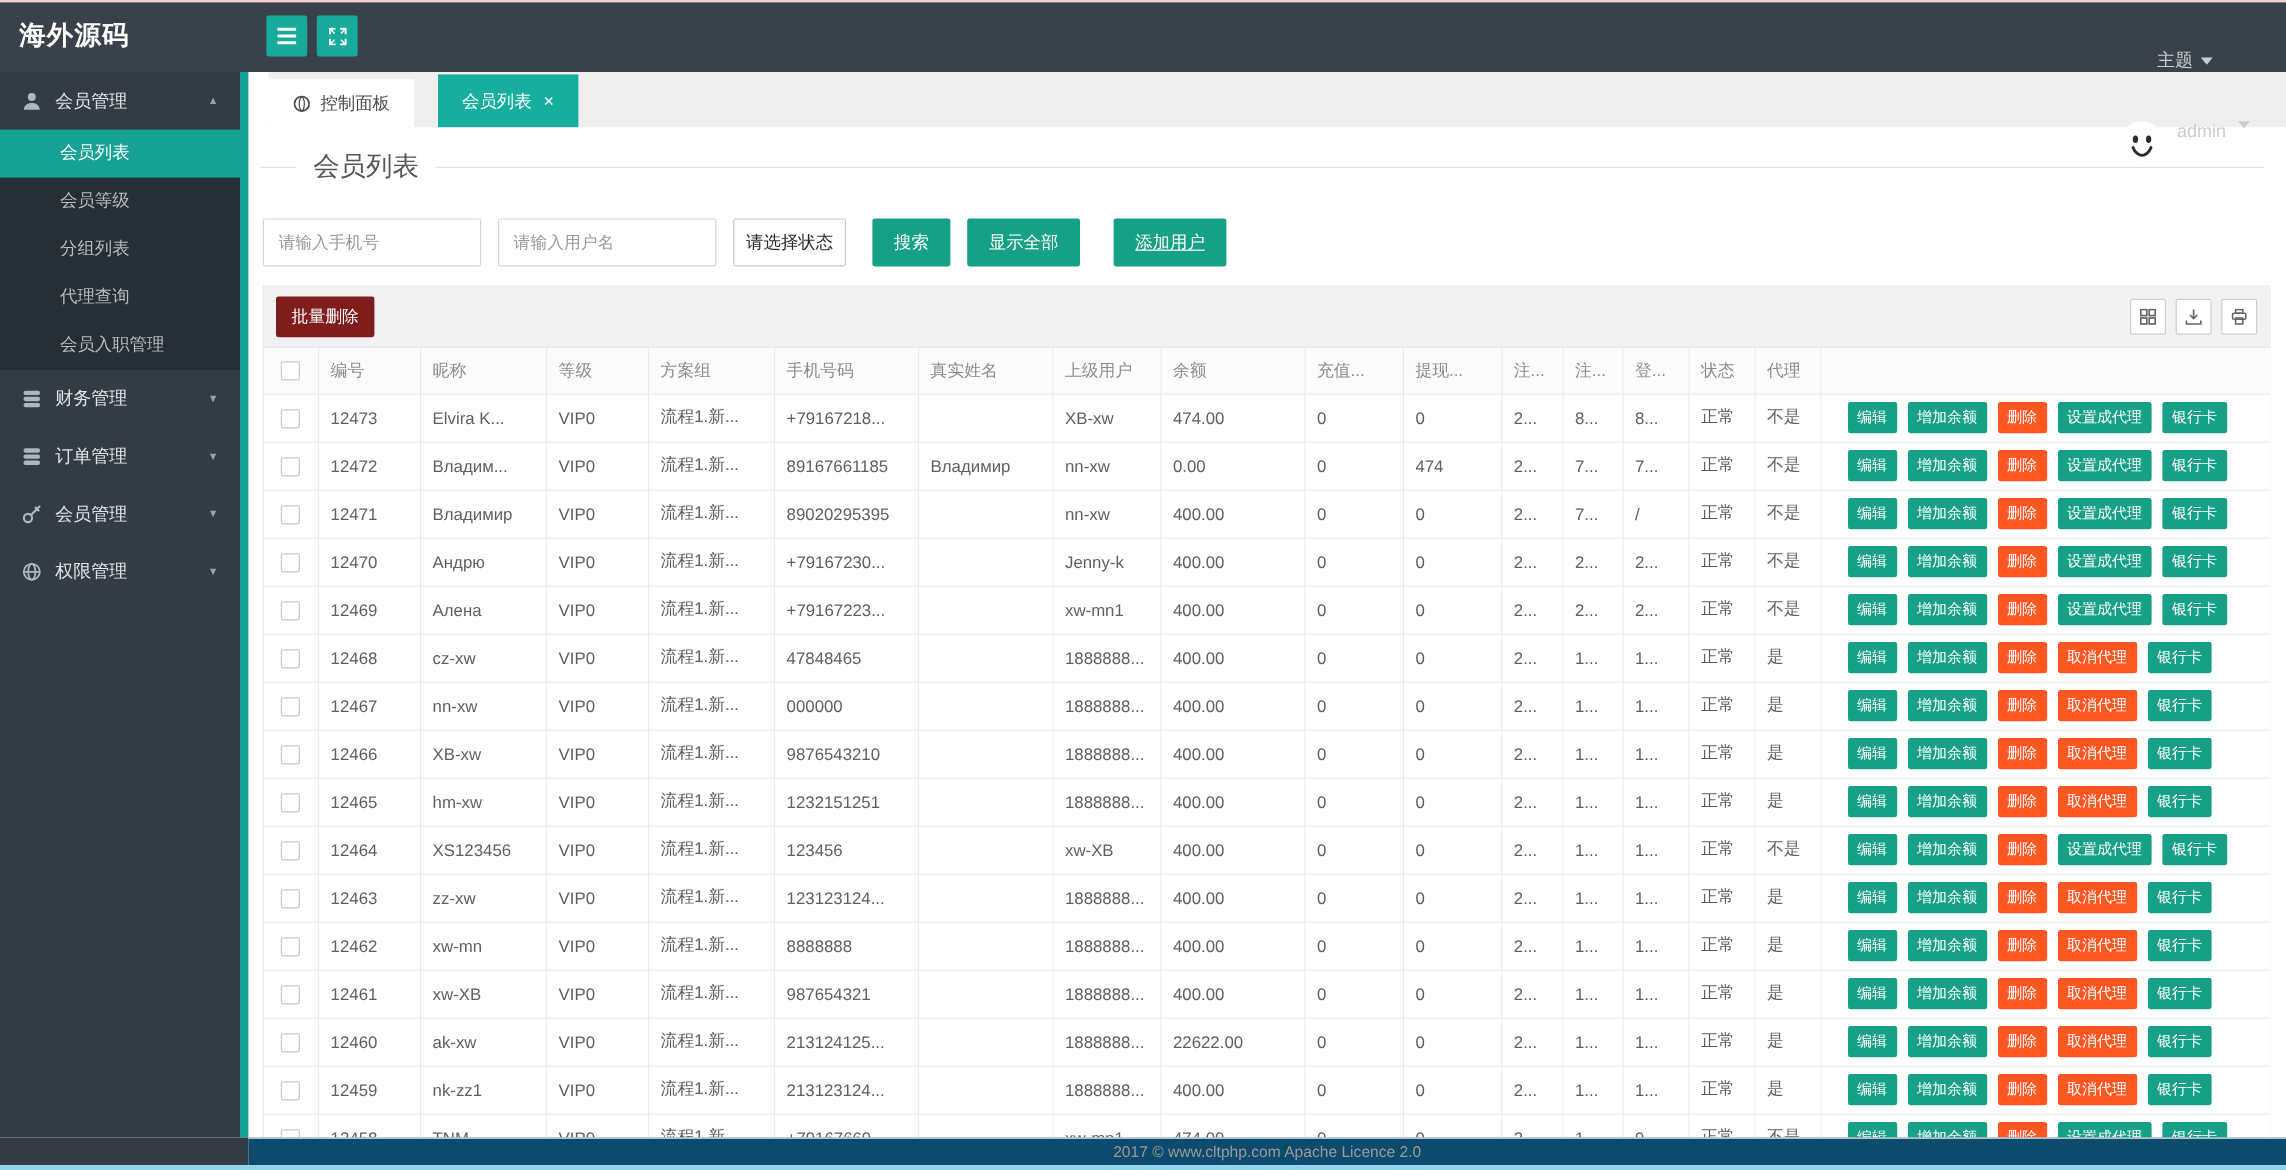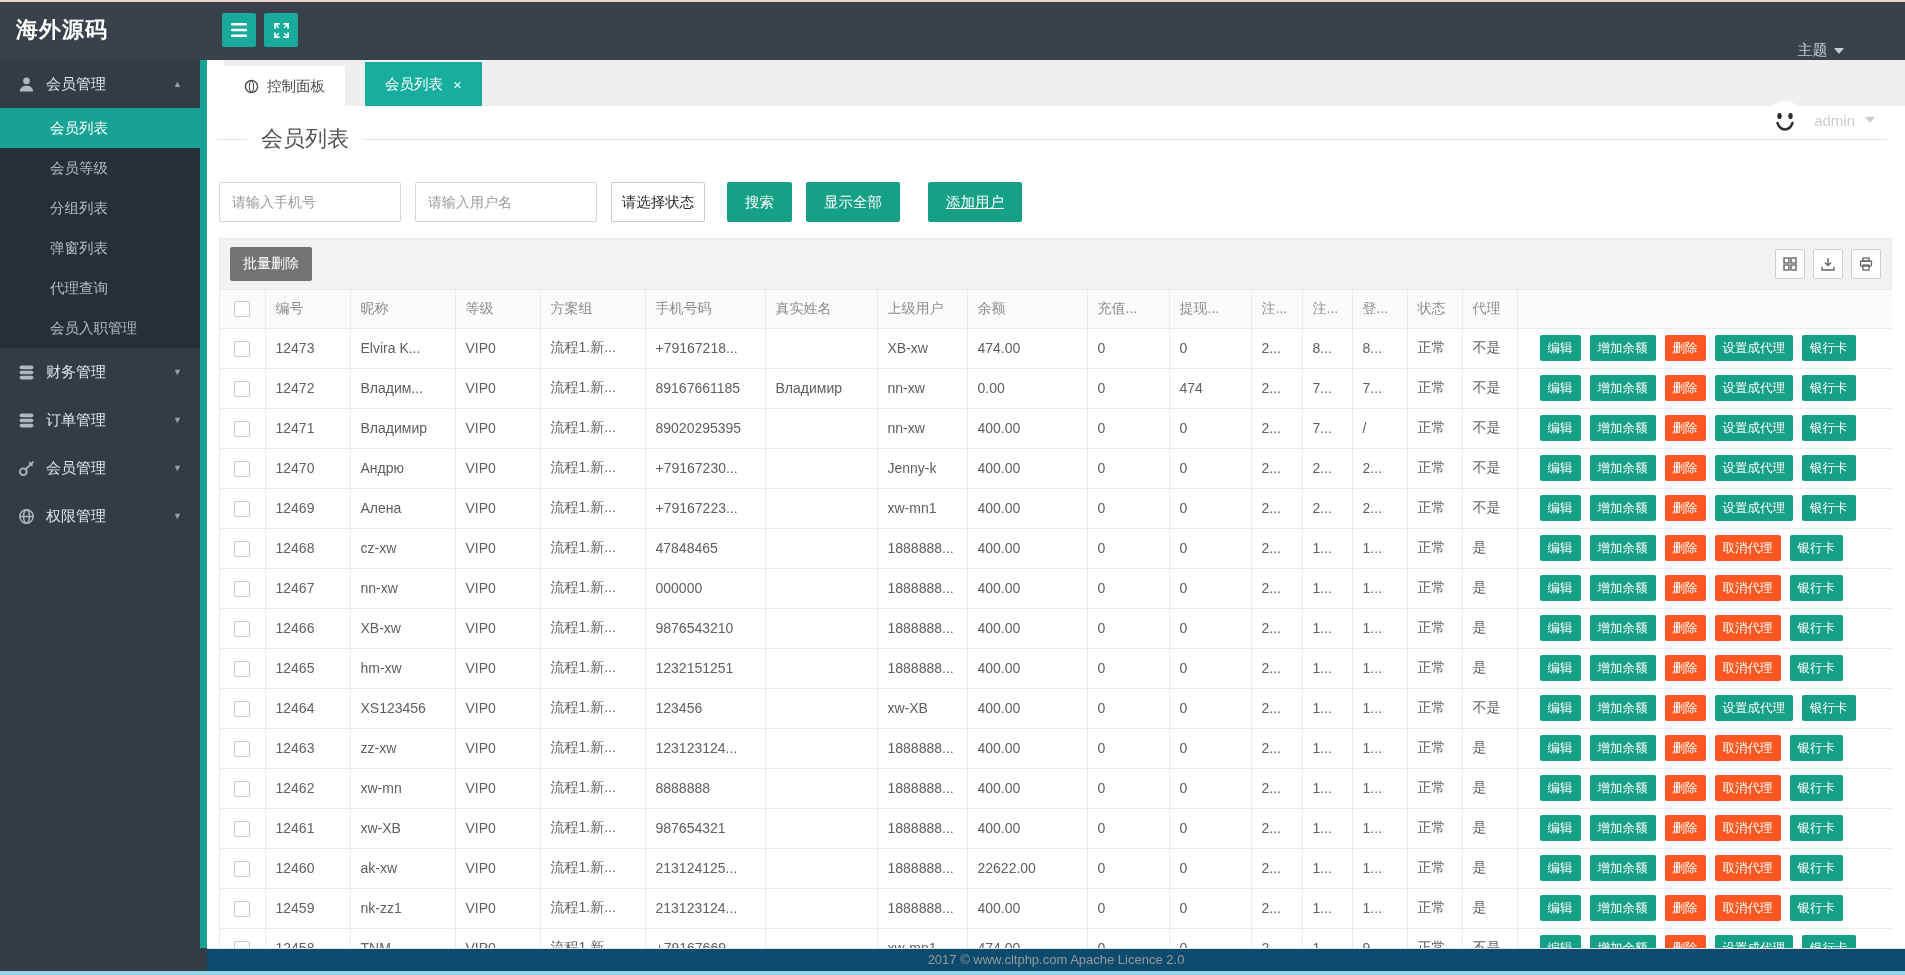--- a/index.html
+++ b/index.html
@@ -11,21 +11,21 @@
 
   
   .topbar { position:absolute; top:0; left:0; right:0; height:60px; background:#39424a; display:flex; align-items:center; z-index:50; }
   .logo { width:200px; padding-left:16px; color:#fff; font-size:22px; font-weight:bold; letter-spacing:1px; }
   .toggles { display:flex; gap:8px; margin-left:22px; }
   .tgl-btn { width:34px; height:34px; background:#18ab9b; border:none; border-radius:2px; display:flex; align-items:center; justify-content:center; cursor:pointer; }
   .topbar-right { margin-left:auto; display:flex; align-items:center; gap:41px; padding-right:30px;flex-direction:column; }
   .top-link { color:#c9ced3; font-size:15px; cursor:pointer; }
   .theme { display:flex; align-items:center; gap:6px; }
   .caret-down { width:0; height:0; border-left:5px solid transparent; border-right:5px solid transparent; border-top:6px solid #c9ced3; display:inline-block; }
-  .userbox { display:flex; align-items:center; gap:10px; }
+  .userbox { display:flex; gap:10px; }
   .avatar { width:38px; height:38px; border-radius:50%; background:#fff; display:flex; align-items:center; justify-content:center; overflow:hidden; }
 
   
   .sidebar { position:absolute; top:60px; left:0; width:200px; bottom:27px; background:#333c44; z-index:40; }
   .side-group { height:48px; display:flex; align-items:center; padding:0 18px; color:#dfe4e8; font-size:15px; cursor:pointer; }
   .side-group .g-icon { width:17px; height:17px; margin-right:11px; color:#aeb7bd; flex:0 0 auto; }
   .side-group .g-caret { margin-left:auto; font-size:9px; color:#97a1a8; }
   .submenu { background:#272f36; }
   .sub-item { height:40px; line-height:40px; padding-left:50px; color:#b3bcc2; font-size:14.5px; cursor:pointer; }
   .sub-item.active { background:#16a294; color:#fff; }
@@ -51,21 +51,21 @@
   .s-input { width:182px; height:40px; border:1px solid #d6d6d6; border-radius:2px; padding:0 12px; font-size:14px; color:#333; outline:none; font-family:inherit; }
   .s-input::placeholder { color:#9a9a9a; }
   .s-select { width:94px; height:40px; border:1px solid #c9c9c9; border-radius:2px; background:#fff; font-size:14.5px; color:#2b2b2b; display:flex; align-items:center; justify-content:center; cursor:pointer; }
   .btn { height:40px; border:none; border-radius:2px; background:#16a085; color:#fff; font-size:14.5px; padding:0 18px; cursor:pointer; font-family:inherit; }
   .btn.search { margin-left:8px; }
   .btn.add { margin-left:14px;text-decoration:underline; }
 
   
   .table-wrap { margin:16px 13px 0 12px; border:1px solid #e9e9e9; }
   .toolbar { background:#f2f2f2; border-bottom:1px solid #e9e9e9; padding:8px 10px; display:flex; align-items:center; }
-  .btn-orange { height:34px; border:none; border-radius:2px; background:#737373; color:#fff; font-size:14px; padding:0 13px; cursor:pointer; font-family:inherit; }
+  .btn-orange { height:34px; border:none; border-radius:2px; background:#7f1d1d; color:#fff; font-size:14px; padding:0 13px; cursor:pointer; font-family:inherit; }
   .tool-icons { margin-left:auto; display:flex; gap:8px; }
   .tool-btn { width:30px; height:30px; background:#fff; border:1px solid #cfcfcf; border-radius:2px; display:flex; align-items:center; justify-content:center; cursor:pointer; color:#666; }
 
   table { border-collapse:collapse; table-layout:fixed; width:1672px; background:#fff; }
   th, td { border-right:1px solid #ebebeb; border-bottom:1px solid #ebebeb; font-size:14px; text-align:left; padding:0 10px; overflow:hidden; white-space:nowrap; }
   th:last-child, td:last-child { border-right:none; }
   thead th { height:38px; background:#fbfbfb; color:#8c8c8c; font-weight:normal; }
   tbody td { height:40px; color:#5f5f5f; }
   .cb-cell { text-align:center; padding:0; }
   .cb { display:inline-block; width:16px; height:16px; border:1px solid #c9c9c9; border-radius:2px; background:#fff; vertical-align:middle; cursor:pointer; }
@@ -142,21 +142,20 @@
           <path d="M1.8 14.5c0-3.4 2.8-5.3 6.2-5.3s6.2 1.9 6.2 5.3z"></path>
         </svg>
     </span>
     <span>会员管理</span>
     <span class="g-caret">▲</span>
   </div>
   <div class="submenu">
     <div class="sub-item active">会员列表</div>
     <div class="sub-item">会员等级</div>
     <div class="sub-item">分组列表</div>
-    <div class="sub-item">弹窗列表</div>
     <div class="sub-item">代理查询</div>
     <div class="sub-item">会员入职管理</div>
   </div>
   <div class="side-group">
     <span class="g-icon">
       <svg viewBox="0 0 16 16" width="17" height="17" fill="currentColor">
           <rect x="1.5" y="1.5" width="13" height="3.4" rx="1.7"></rect>
           <rect x="1.5" y="6.3" width="13" height="3.4" rx="1.7"></rect>
           <rect x="1.5" y="11.1" width="13" height="3.4" rx="1.7"></rect>
         </svg>

